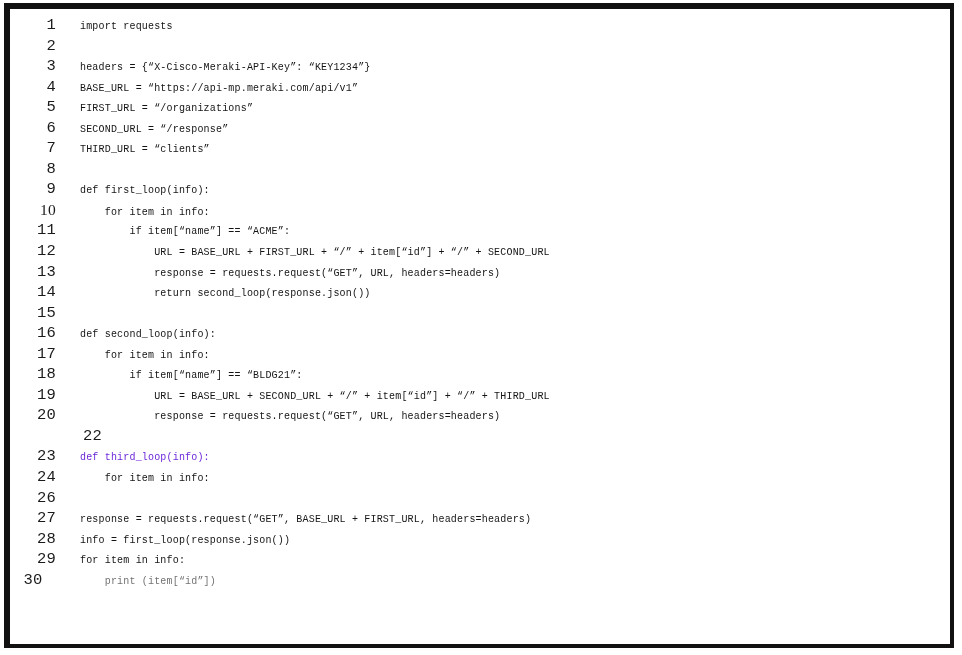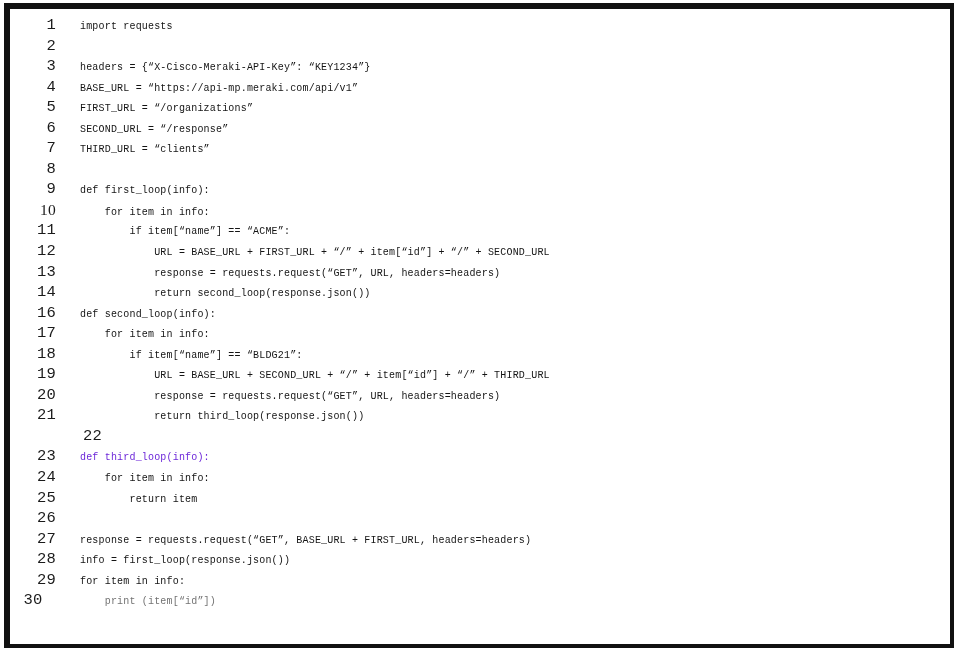--- a/index.html
+++ b/index.html
@@ -78,29 +78,28 @@
       <div class="code-line"><span class="line-number" style="color: rgb(26, 26, 26);">5</span><span class="line-code" style="color: rgb(20, 20, 20);">FIRST_URL = “/organizations”</span></div>
       <div class="code-line"><span class="line-number" style="color: rgb(26, 26, 26);">6</span><span class="line-code" style="color: rgb(20, 20, 20);">SECOND_URL = “/response”</span></div>
       <div class="code-line"><span class="line-number" style="color: rgb(26, 26, 26);">7</span><span class="line-code" style="color: rgb(20, 20, 20);">THIRD_URL = “clients”</span></div>
       <div class="code-line"><span class="line-number" style="color: rgb(26, 26, 26);">8</span><span class="line-code" style="color: rgb(20, 20, 20);"></span></div>
       <div class="code-line"><span class="line-number" style="color: rgb(26, 26, 26);">9</span><span class="line-code" style="color: rgb(20, 20, 20);">def first_loop(info):</span></div>
       <div class="code-line"><span class="line-number" style="color: rgb(26, 26, 26); font-family: Liberation Serif, serif;">10</span><span class="line-code" style="color: rgb(20, 20, 20);">    for item in info:</span></div>
       <div class="code-line"><span class="line-number" style="color: rgb(26, 26, 26);">11</span><span class="line-code" style="color: rgb(20, 20, 20);">        if item[“name”] == “ACME”:</span></div>
       <div class="code-line"><span class="line-number" style="color: rgb(26, 26, 26);">12</span><span class="line-code" style="color: rgb(20, 20, 20);">            URL = BASE_URL + FIRST_URL + “/” + item[“id”] + “/” + SECOND_URL</span></div>
       <div class="code-line"><span class="line-number" style="color: rgb(26, 26, 26);">13</span><span class="line-code" style="color: rgb(20, 20, 20);">            response = requests.request(“GET”, URL, headers=headers)</span></div>
       <div class="code-line"><span class="line-number" style="color: rgb(26, 26, 26);">14</span><span class="line-code" style="color: rgb(20, 20, 20);">            return second_loop(response.json())</span></div>
+      <div class="code-line"><span class="line-number" style="color: rgb(26, 26, 26);">15</span><span class="line-code" style="color: rgb(20, 20, 20);"></span></div>
       <div class="code-line"><span class="line-number" style="color: rgb(26, 26, 26);">16</span><span class="line-code" style="color: rgb(20, 20, 20);">def second_loop(info):</span></div>
       <div class="code-line"><span class="line-number" style="color: rgb(26, 26, 26);">17</span><span class="line-code" style="color: rgb(20, 20, 20);">    for item in info:</span></div>
       <div class="code-line"><span class="line-number" style="color: rgb(26, 26, 26);">18</span><span class="line-code" style="color: rgb(20, 20, 20);">        if item[“name”] == “BLDG21”:</span></div>
       <div class="code-line"><span class="line-number" style="color: rgb(26, 26, 26);">19</span><span class="line-code" style="color: rgb(20, 20, 20);">            URL = BASE_URL + SECOND_URL + “/” + item[“id”] + “/” + THIRD_URL</span></div>
       <div class="code-line"><span class="line-number" style="color: rgb(26, 26, 26);">20</span><span class="line-code" style="color: rgb(20, 20, 20);">            response = requests.request(“GET”, URL, headers=headers)</span></div>
-      <div class="code-line"><span class="line-number" style="color: rgb(26, 26, 26);">21</span><span class="line-code" style="color: rgb(20, 20, 20);">            return third_loop(response.json())</span></div>
       <div class="code-line"><span class="line-number" style="color: rgb(26, 26, 26); margin-left: 46px;">22</span><span class="line-code" style="color: rgb(20, 20, 20);"></span></div>
       <div class="code-line"><span class="line-number" style="color: rgb(26, 26, 26);">23</span><span class="line-code" style="color: #6d28d9;">def third_loop(info):</span></div>
       <div class="code-line"><span class="line-number" style="color: rgb(26, 26, 26);">24</span><span class="line-code" style="color: rgb(20, 20, 20);">    for item in info:</span></div>
-      <div class="code-line"><span class="line-number" style="color: rgb(26, 26, 26);">25</span><span class="line-code" style="color: rgb(20, 20, 20);">        return item</span></div>
       <div class="code-line"><span class="line-number" style="color: rgb(26, 26, 26);">26</span><span class="line-code" style="color: rgb(20, 20, 20);"></span></div>
       <div class="code-line"><span class="line-number" style="color: rgb(26, 26, 26);">27</span><span class="line-code" style="color: rgb(20, 20, 20);">response = requests.request(“GET”, BASE_URL + FIRST_URL, headers=headers)</span></div>
       <div class="code-line"><span class="line-number" style="color: rgb(26, 26, 26);">28</span><span class="line-code" style="color: rgb(20, 20, 20);">info = first_loop(response.json())</span></div>
       <div class="code-line"><span class="line-number" style="color: rgb(26, 26, 26);">29</span><span class="line-code" style="color: rgb(20, 20, 20);">for item in info:</span></div>
       <div class="code-line"><span class="line-number" style="color: rgb(26, 26, 26); text-align: center;">30</span><span class="line-code" style="color: #737373;">    print (item[“id”])</span></div>
     </div>
 </div>
 
 </body></html>

